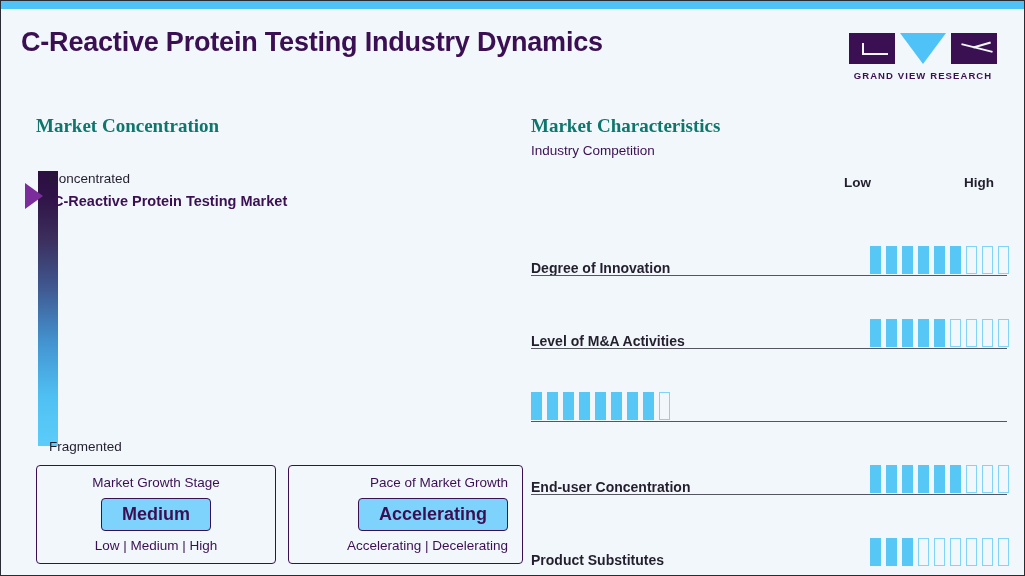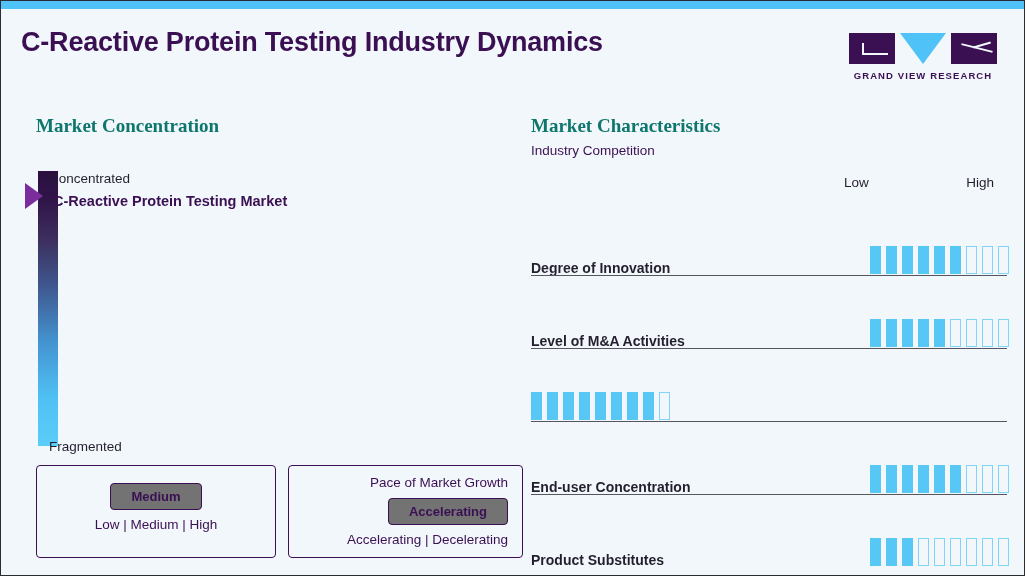--- a/index.html
+++ b/index.html
@@ -202,23 +202,23 @@
     font-size: 13.5px;
     color: #3b1053;
     white-space: nowrap;
   }
   .stat-badge {
     display: inline-block;
     margin: 8px auto 7px auto;
     box-sizing: border-box;
     border: 1px solid #3b1053;
     border-radius: 4px;
-    background: #737373;
+    background: #7dd3fc;
     padding: 5px 20px;
-    font-size: 13px;
+    font-size: 18px;
     font-weight: bold;
     color: #3b1053;
     white-space: nowrap;
   }
   .stat-box-options {
     font-size: 13.5px;
     color: #3b1053;
     white-space: nowrap;
   }
   
@@ -240,21 +240,21 @@
     top: 56px;
   }
   .axis-labels {
     position: absolute;
     left: 331px;
     top: 88px;
     width: 150px;
     display: flex;
     justify-content: space-between;
     font-size: 13.5px;
-    font-weight: normal;
+    font-weight: bold;
     color: #231f2e;
   }
   .char-rows {
     position: absolute;
     left: 18px;
     top: 116px;
     width: 478px;
   }
   .char-row {
     position: relative;
@@ -330,20 +330,21 @@
     <div class="scale-label top">Concentrated</div>
     <div class="scale-label bottom" style="top:352px;">Fragmented</div>
 
     <div class="marker">
       <span class="marker-arrow"></span>
       <span class="marker-label">C-Reactive Protein Testing Market</span>
     </div>
 
     <div class="stat-boxes">
       <div class="stat-box growth">
+        <div class="stat-box-title">Market Growth Stage</div>
         <div class="stat-badge">Medium</div>
         <div class="stat-box-options">Low | Medium | High</div>
       </div>
       <div class="stat-box pace">
         <div class="stat-box-title">Pace of Market Growth</div>
         <div class="stat-badge">Accelerating</div>
         <div class="stat-box-options">Accelerating | Decelerating</div>
       </div>
     </div>
   </div>

